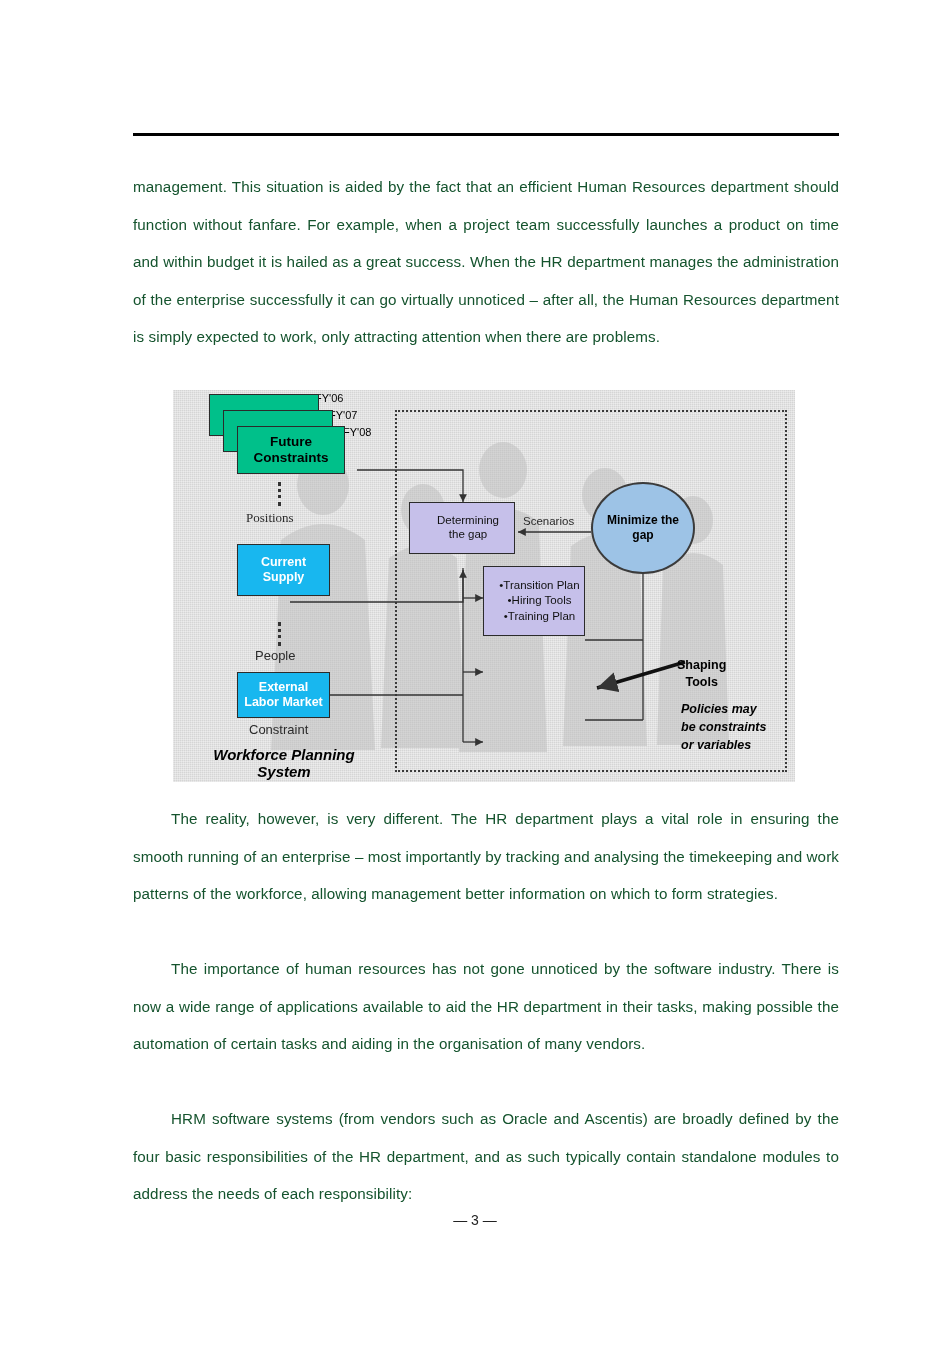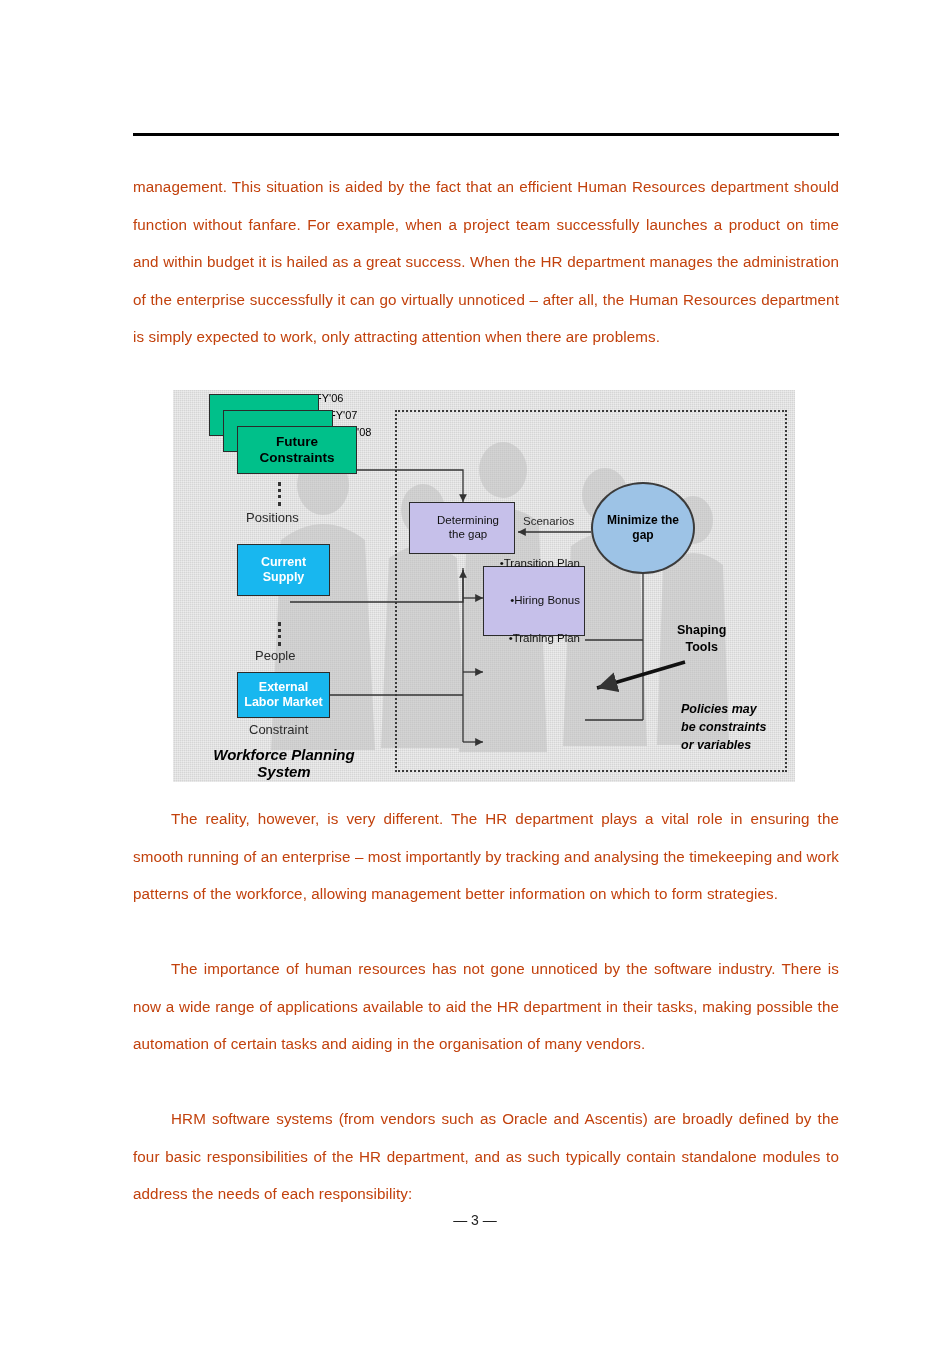--- a/index.html
+++ b/index.html
@@ -36,21 +36,21 @@
     left: 133px;
     top: 168px;
     width: 706px;
   }
   p.body-para {
     margin: 0;
     font-size: 15.2px;
     line-height: 37.5px;
     text-align: justify;
     text-justify: inter-word;
-    color: #c2410c;
+    color: #14532d;
     letter-spacing: 0.1px;
   }
   p.indent { text-indent: 38px; }
 
   
   .figure-wrap {
     position: absolute;
     left: 173px;
     top: 390px;
     width: 622px;
@@ -106,26 +106,25 @@
     font-weight: bold;
     font-size: 12.5px;
   }
   .node.lav {
     background: #c6c0ea;
     color: #111111;
     font-size: 11.5px;
     padding-left: 12px;
   }
   .node.lav.list {
-    align-items: flex-end;
+    align-items: center;
     justify-content: center;
     padding: 3px 4px 3px 15px;
     text-align: left;
     line-height: 1.33;
-    gap: 22px;
   }
   .node.lav.list span { display: block; white-space: nowrap; }
   .ellipse {
     position: absolute;
     border: 2px solid #3b3b3b;
     border-radius: 50%;
     background: #9dc3e6;
     display: flex;
     align-items: center;
     justify-content: center;
@@ -152,20 +151,21 @@
     font-weight: bold;
     font-style: italic;
     font-size: 15px;
     color: #000000;
   }
   .fig-label.bold {
     font-weight: bold;
     font-size: 12.5px;
     color: #000000;
     line-height: 1.35;
+    margin-top: 35px;
   }
   .fig-label.bold-italic-small {
     font-weight: bold;
     font-style: italic;
     font-size: 12.5px;
     color: #000000;
     line-height: 1.45;
   }
   .dotline {
     position: absolute;
@@ -251,29 +251,29 @@
 
         <path d="M512 272 L424 298" stroke="#111111" stroke-width="3.4" fill="none" marker-end="url(#arrow)"></path>
       </svg>
 
       <div class="fy-label" style="left:142px; top:2px;">FY'06</div>
       <div class="fy-label" style="left:156px; top:19px;">FY'07</div>
       <div class="fy-label" style="left:170px; top:36px;">FY'08</div>
 
       <div class="node green" style="left:36px; top:4px; width:110px; height:42px;"></div>
       <div class="node green" style="left:50px; top:20px; width:110px; height:42px;"></div>
-      <div class="node green" style="left:64px; top:36px; width:120px; height:48px;">
+      <div class="node green" style="left:64px; top:36px; width:108px; height:48px;">
         <span>Future</span>
         <span>Constraints</span>
       </div>
 
       <div class="dotline" style="left:105px; top:92px; height:24px;"></div>
       <div class="dotline" style="left:105px; top:232px; height:24px;"></div>
 
-      <div class="fig-label" style="left:73px; top:120px;">Positions</div>
+      <div class="fig-label" style="left:73px; top:120px;font-family:Liberation Serif, serif;">Positions</div>
 
       <div class="node cyan" style="left:64px; top:154px; width:93px; height:52px;">
         <span>Current</span>
         <span>Supply</span>
       </div>
 
       <div class="fig-label" style="left:82px; top:258px;">People</div>
 
       <div class="node cyan" style="left:64px; top:282px; width:93px; height:46px;">
         <span>External</span>
@@ -290,21 +290,21 @@
       </div>
 
       <div class="fig-label" style="left:350px; top:125px; font-size:11.5px;">Scenarios</div>
 
       <div class="ellipse" style="left:418px; top:92px; width:104px; height:92px;">
         <div>Minimize the<br>gap</div>
       </div>
 
       <div class="node lav list" style="left:310px; top:176px; width:102px; height:70px;">
         <span>•Transition Plan</span>
-        <span>•Hiring Bonus</span>
+        <span>•Hiring Tools</span>
         <span>•Training Plan</span>
       </div>
 
 
 
       <div class="fig-label bold" style="left:504px; top:232px; text-align:center;">Shaping<br>Tools</div>
 
       <div class="fig-label bold-italic-small" style="left:508px; top:310px;">Policies may<br>be constraints<br>or variables</div>
 
     </div>

